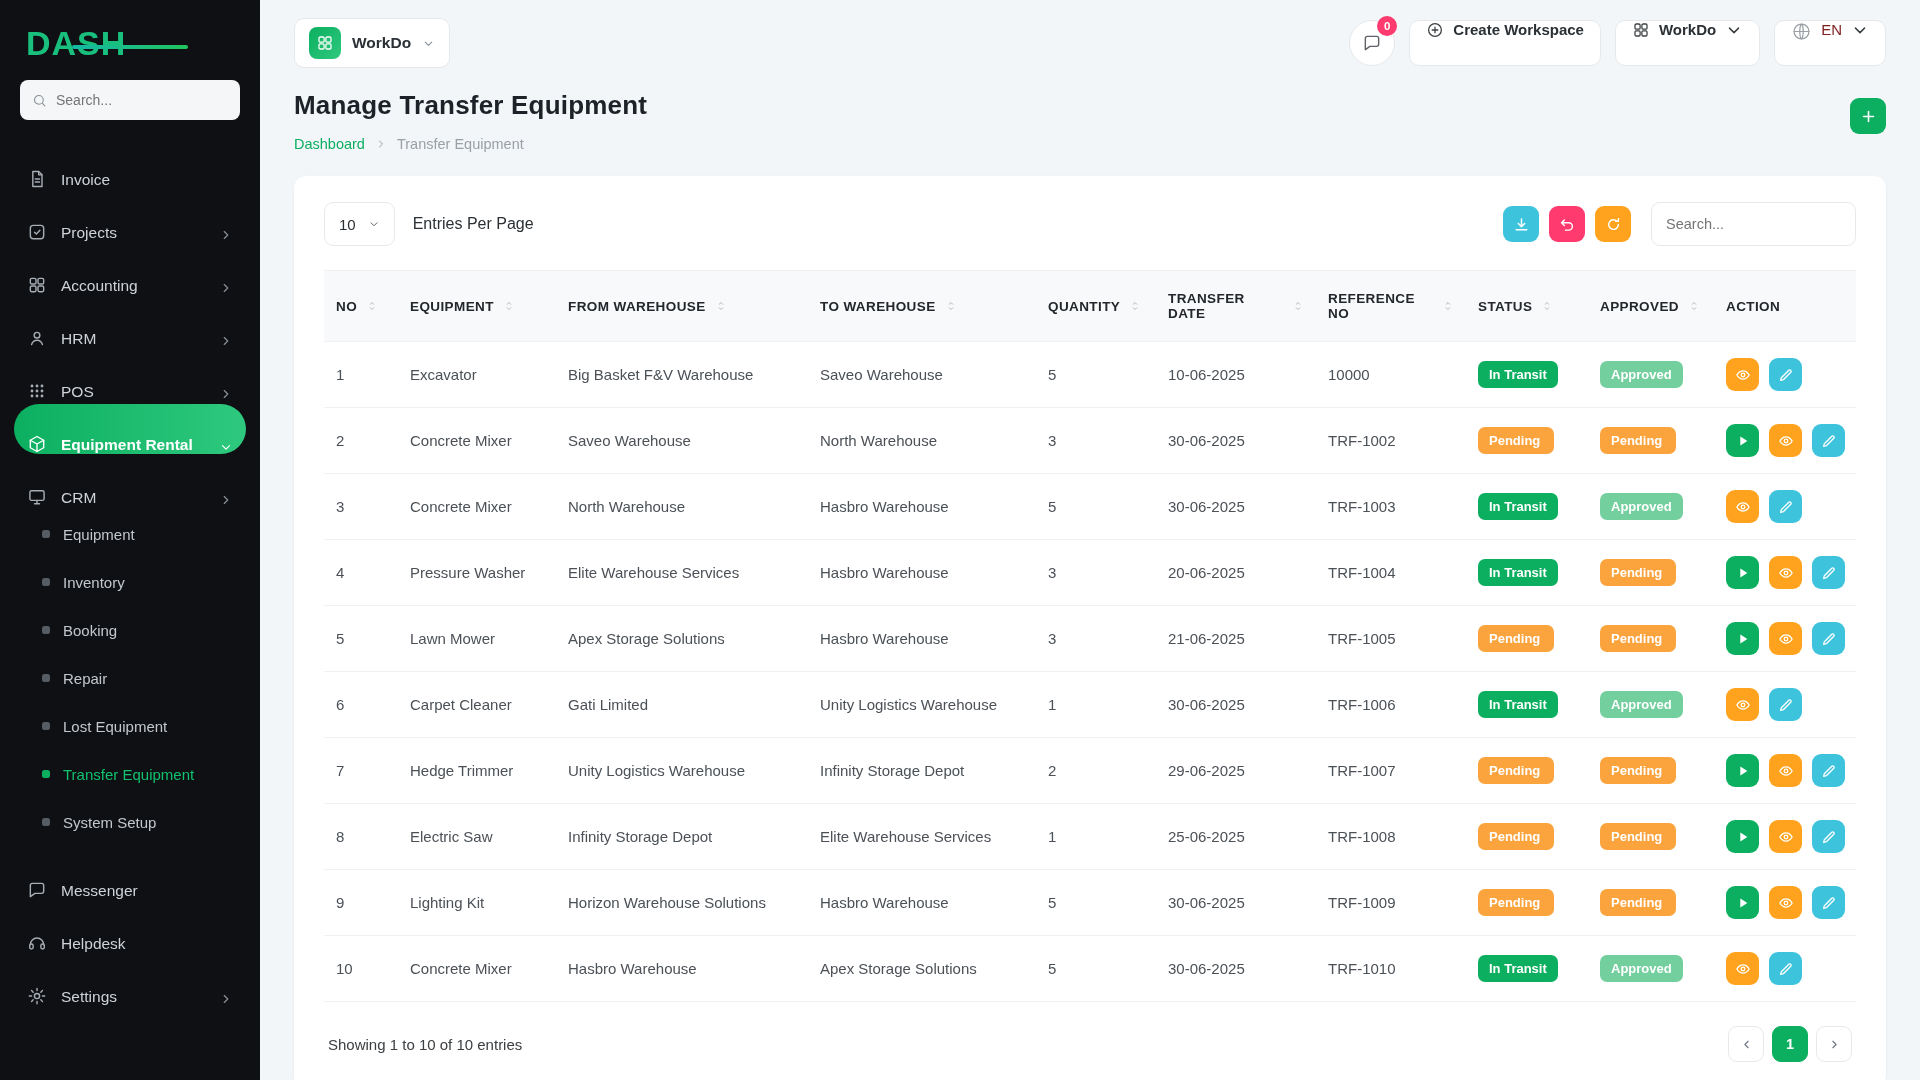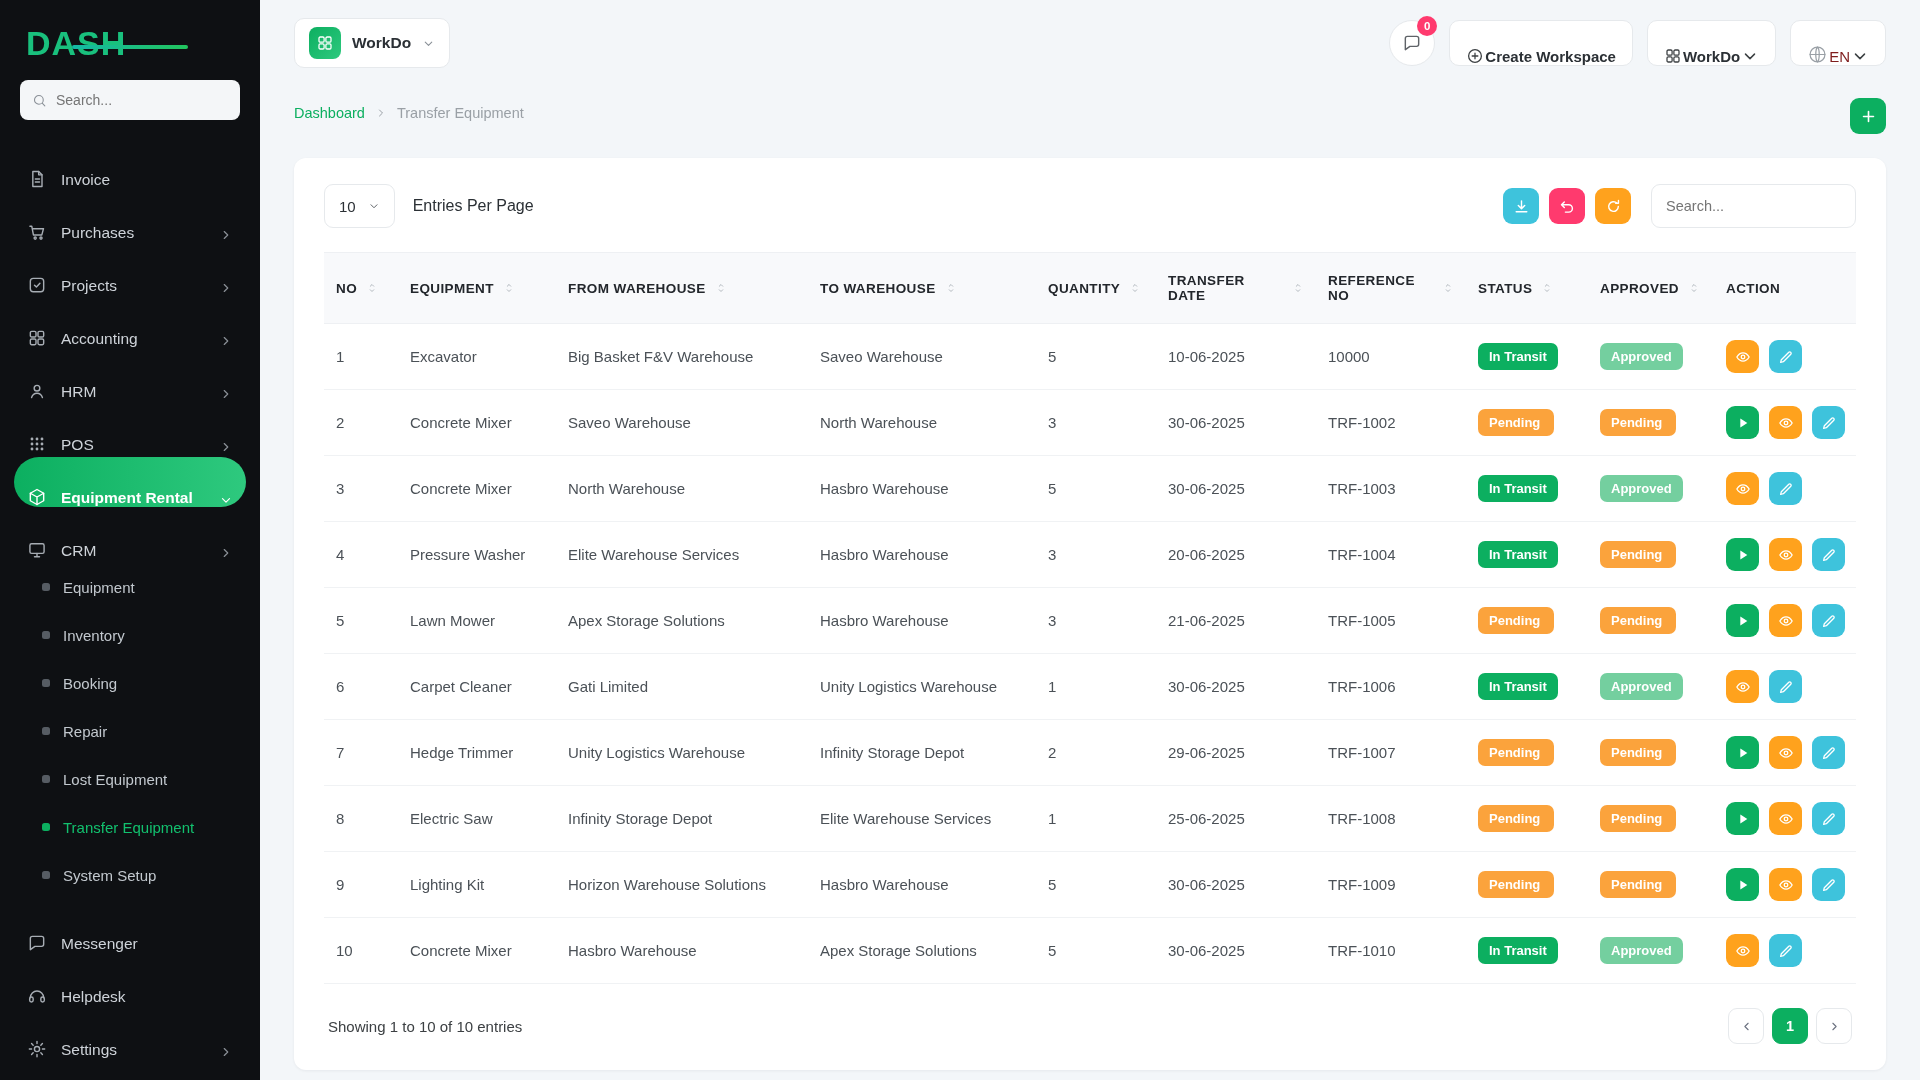--- a/index.html
+++ b/index.html
@@ -31,21 +31,21 @@
   .main{flex:1;display:flex;flex-direction:column;overflow:hidden}
   .topbar{height:72px;display:flex;align-items:center;justify-content:space-between;padding:14px 34px 0}
   .ws-switch{display:flex;align-items:center;gap:11px;background:#fff;border:1px solid #e6e9ec;border-radius:10px;height:50px;padding:0 14px;font-size:15.5px;font-weight:700;color:#2b3035;cursor:pointer;font-family:"Liberation Sans",sans-serif}
   .ws-ic{width:32px;height:32px;border-radius:8px;background:linear-gradient(135deg,#0caf60,#2ec97e);display:flex;align-items:center;justify-content:center;color:#fff}
   .ws-ic .ic{width:18px;height:18px}
   .chev{width:13px;height:13px;color:#8a9097}
   .tb-right{display:flex;align-items:center;gap:14px}
   .chat-btn{position:relative;width:46px;height:46px;border-radius:50%;background:#fff;border:1px solid #e6e9ec;display:flex;align-items:center;justify-content:center;color:#5f6368;cursor:pointer}
   .chat-btn .ic{width:20px;height:20px}
   .chat-badge{position:absolute;top:-5px;right:-3px;min-width:20px;height:20px;border-radius:10px;background:#ff3a6e;color:#fff;font-size:11.5px;font-weight:700;display:flex;align-items:center;justify-content:center;padding:0 5px}
-  .tb-btn{display:flex;align-items:flex-end;gap:1px;background:#fff;border:1px solid #e6e9ec;border-radius:10px;height:46px;padding:0 16px;font-size:15px;font-weight:700;color:#2b3035;cursor:pointer;font-family:"Liberation Sans",sans-serif}
+  .tb-btn{display:flex;align-items:flex-start;gap:9px;background:#fff;border:1px solid #e6e9ec;border-radius:10px;height:46px;padding:0 16px;font-size:15px;font-weight:700;color:#2b3035;cursor:pointer;font-family:"Liberation Sans",sans-serif}
   .tb-btn .ic{width:18px;height:18px;color:#3c4043}
   .tb-btn .globe{color:#9aa0a6;width:21px;height:21px}
   .lang-txt{color:#7f1d1d;font-weight:400}
 
   
   .content{flex:1;padding:18px 34px 0;overflow:hidden}
   .page-head{display:flex;justify-content:space-between;align-items:flex-start}
   .page-title{font-size:26px;font-weight:700;color:#1d2228;letter-spacing:.2px}
   .breadcrumb{display:flex;align-items:center;gap:10px;margin-top:15px;font-size:14.5px}
   .bc-home{color:#0caf60;cursor:pointer;text-decoration:none}
@@ -125,35 +125,20 @@
     </div>
     <nav class="sb-menu">
         <div class="sb-item">
           <span class="ic sb-ic">
             <svg viewBox="0 0 24 24" fill="none" stroke="currentColor" stroke-width="1.7" stroke-linecap="round" stroke-linejoin="round">
               <path d="M7 3h7l4 4v14H7z"></path>
               <path d="M14 3v4h4M10 12h5M10 15.5h5"></path>
             </svg>
           </span>
           <span class="sb-label">Invoice</span>
-        </div>
-        <div class="sb-item">
-          <span class="ic sb-ic">
-            <svg viewBox="0 0 24 24" fill="none" stroke="currentColor" stroke-width="1.7" stroke-linecap="round" stroke-linejoin="round">
-              <path d="M3.5 5h2.2l2 10.5h10.1l2-7.5H6.6"></path>
-              <circle cx="9.8" cy="19.3" r="1.3"></circle>
-              <circle cx="16.8" cy="19.3" r="1.3"></circle>
-            </svg>
-          </span>
-          <span class="sb-label">Purchases</span>
-          <span class="ic sb-chev">
-            <svg viewBox="0 0 24 24" fill="none" stroke="currentColor" stroke-width="2" stroke-linecap="round" stroke-linejoin="round">
-              <path d="M9 6l6 6-6 6"></path>
-            </svg>
-          </span>
         </div>
         <div class="sb-item">
           <span class="ic sb-ic">
             <svg viewBox="0 0 24 24" fill="none" stroke="currentColor" stroke-width="1.7" stroke-linecap="round" stroke-linejoin="round">
               <rect x="4" y="4" width="16" height="16" rx="3.5"></rect>
               <path d="M9 12.2l2.3 2.3L15.5 10"></path>
             </svg>
           </span>
           <span class="sb-label">Projects</span>
           <span class="ic sb-chev">
@@ -374,20 +359,21 @@
                 <path d="M6 9.5l6 6 6-6"></path>
               </svg>
             </span>
         </button>
       </div>
     </header>
 
     <main class="content">
       <div class="page-head">
         <div>
+          <h1 class="page-title">Manage Transfer Equipment</h1>
           <div class="breadcrumb">
             <a class="bc-home">Dashboard</a>
             <span class="ic bc-sep">
                 <svg viewBox="0 0 24 24" fill="none" stroke="currentColor" stroke-width="2" stroke-linecap="round" stroke-linejoin="round">
                   <path d="M9 6l6 6-6 6"></path>
                 </svg>
               </span>
             <span class="bc-cur">Transfer Equipment</span>
           </div>
         </div>

